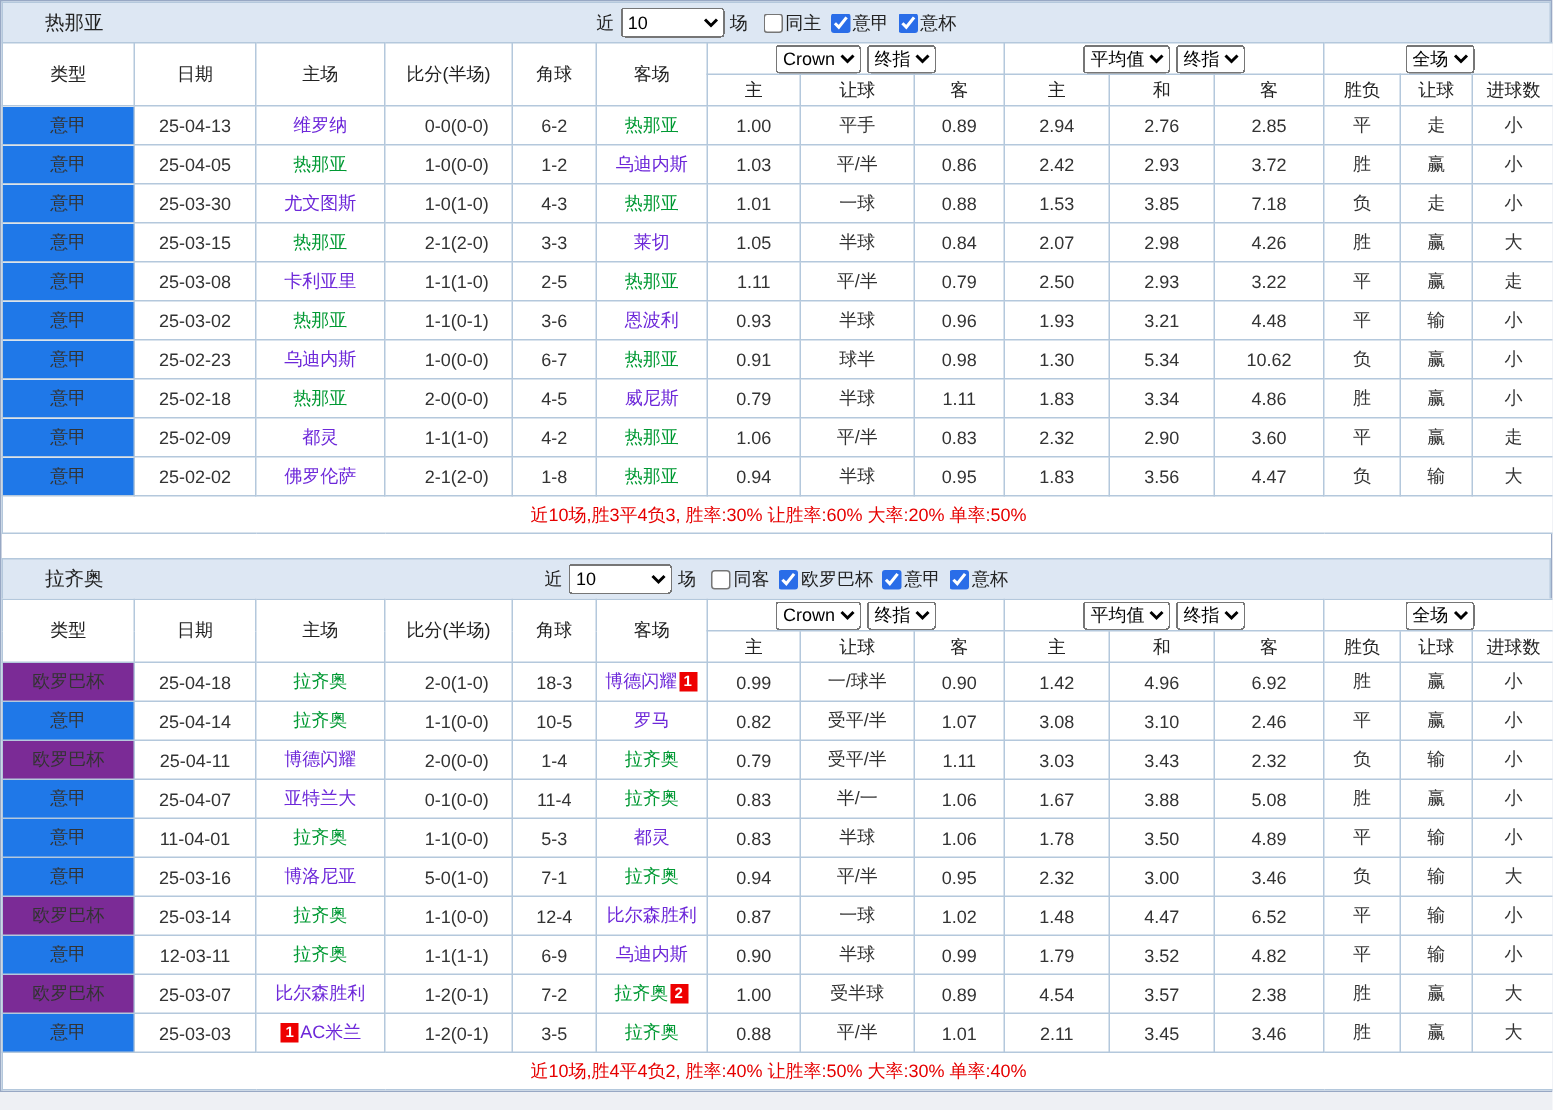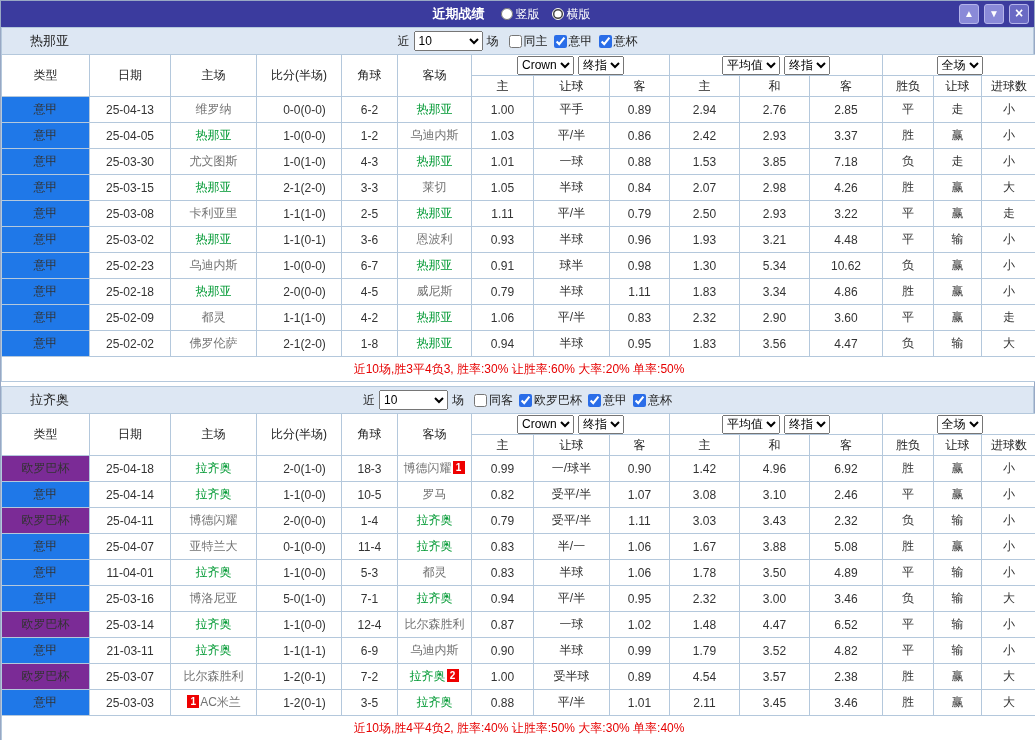--- a/index.html
+++ b/index.html
@@ -9,65 +9,49 @@
   
   .titlebar { height:26px; background:#3b3b9e; position:relative; display:flex; align-items:center; justify-content:center; color:#fff; }
   .tb-title { font-weight:bold; font-size:13px; margin-right:16px; }
   .tb-radio { display:flex; align-items:center; gap:3px; font-size:12px; margin-right:12px; cursor:pointer; }
   .tb-radio input { width:12px; height:12px; margin:0; accent-color:#fff; }
   .titlebar-buttons { position:absolute; right:5px; top:3px; display:flex; gap:5px; }
   .tb-btn { width:20px; height:20px; background:#8a8ad8; border:1px solid #b4b4ea; border-radius:3px; color:#fff; font-size:10px; line-height:17px; text-align:center; cursor:pointer; }
   .tb-close { background:#6a6ac4; font-size:14px; font-weight:bold; line-height:16px; }
 
   
-  .section + .section { margin-top:4px; }
+  .section + .section { margin-top:16px; }
   .section-header { height:27px; background:#dde7f3; border:1px solid #b4c8dc; border-bottom:none; position:relative; display:flex; align-items:center; justify-content:center; font-size:12px; color:#222; }
   .team-name { position:absolute; left:28px; font-size:13px; }
   .filter { display:flex; align-items:center; gap:4px; }
   .filter select { height:20px; font-size:12px; width:69px; }
   .filter .cbs { display:inline-flex; }
   .filter label { display:inline-flex; align-items:center; cursor:pointer; }
   .filter input[type=checkbox] { width:13px; height:13px; margin:0 2px 0 6px; accent-color:#2a6de8; }
 
   
   table.grid { width:1035px; border-collapse:collapse; table-layout:fixed; font-size:12px; background:#fff; }
   .grid th, .grid td { border:1px solid #b4c8dc; text-align:center; white-space:nowrap; overflow:hidden; padding:0; }
   .grid thead th { height:21px; font-weight:normal; color:#222; background:#fff; }
   .grid .dd select { height:19px; font-size:12px; margin:0 2px; }
   .grid tbody td { height:26px; color:#333; }
   td.lg-blue { background:#1f78e8; color:#fff; }
   td.lg-purple { background:#7b2b96; color:#fff; }
   td.date, td.corner { color:#222; }
-  .team-link { cursor:pointer; color:#737373; }
+  .team-link { cursor:pointer; color:#6d28d9; }
   .team-link.active { color:#009933; }
   td.score { color:#ff0000;padding-left:11px; }
   .t-red { color:#ff0000; } .t-green { color:#009933; } .t-purple { color:#9900cc; }
   .redcard { display:inline-block; background:#ee0000; color:#fff; font-size:10px; font-weight:bold; line-height:13px; min-width:12px; padding:0 1px; margin:0 1px; vertical-align:1px; }
   td.summary { color:#e60000; height:25px; }
 </style>
 </head>
 <body>
 
 <div class="window">
-  <div class="titlebar">
-    <span class="tb-title">近期战绩</span>
-    <label class="tb-radio">
-      <input type="radio" name="layout" style="">
-      <span>竖版</span>
-    </label>
-    <label class="tb-radio">
-      <input type="radio" name="layout" checked="" style="">
-      <span>横版</span>
-    </label>
-    <div class="titlebar-buttons">
-      <div class="tb-btn">▲</div>
-      <div class="tb-btn">▼</div>
-      <div class="tb-btn tb-close">×</div>
-    </div>
-  </div>
 
   <div id="sections">
       <div class="section">
   <div class="section-header">
     <span class="team-name">热那亚</span>
     <div class="filter">
       <span>近</span>
       <select><option>10</option></select>
       <span>场</span>
       <span class="cbs">
@@ -142,21 +126,21 @@
               <td class="date">25-04-05</td>
               <td><span class="team-link active">热那亚</span></td>
               <td class="score">1-0(0-0)</td>
               <td class="corner">1-2</td>
               <td><span class="team-link">乌迪内斯</span></td>
               <td class="odds">1.03</td>
               <td class="odds">平/半</td>
               <td class="odds">0.86</td>
               <td class="odds">2.42</td>
               <td class="odds">2.93</td>
-              <td class="odds">3.37</td>
+              <td class="odds">3.72</td>
               <td class="t-red">胜</td>
               <td class="t-red">赢</td>
               <td class="t-green">小</td>
             </tr>
             <tr>
               <td class="lg-blue">意甲</td>
               <td class="date">25-03-30</td>
               <td><span class="team-link">尤文图斯</span></td>
               <td class="score">1-0(1-0)</td>
               <td class="corner">4-3</td>
@@ -470,21 +454,21 @@
               <td class="odds">1.02</td>
               <td class="odds">1.48</td>
               <td class="odds">4.47</td>
               <td class="odds">6.52</td>
               <td class="t-green">平</td>
               <td class="t-purple">输</td>
               <td class="t-green">小</td>
             </tr>
             <tr>
               <td class="lg-blue">意甲</td>
-              <td class="date">21-03-11</td>
+              <td class="date">12-03-11</td>
               <td><span class="team-link active">拉齐奥</span></td>
               <td class="score">1-1(1-1)</td>
               <td class="corner">6-9</td>
               <td><span class="team-link">乌迪内斯</span></td>
               <td class="odds">0.90</td>
               <td class="odds">半球</td>
               <td class="odds">0.99</td>
               <td class="odds">1.79</td>
               <td class="odds">3.52</td>
               <td class="odds">4.82</td>

